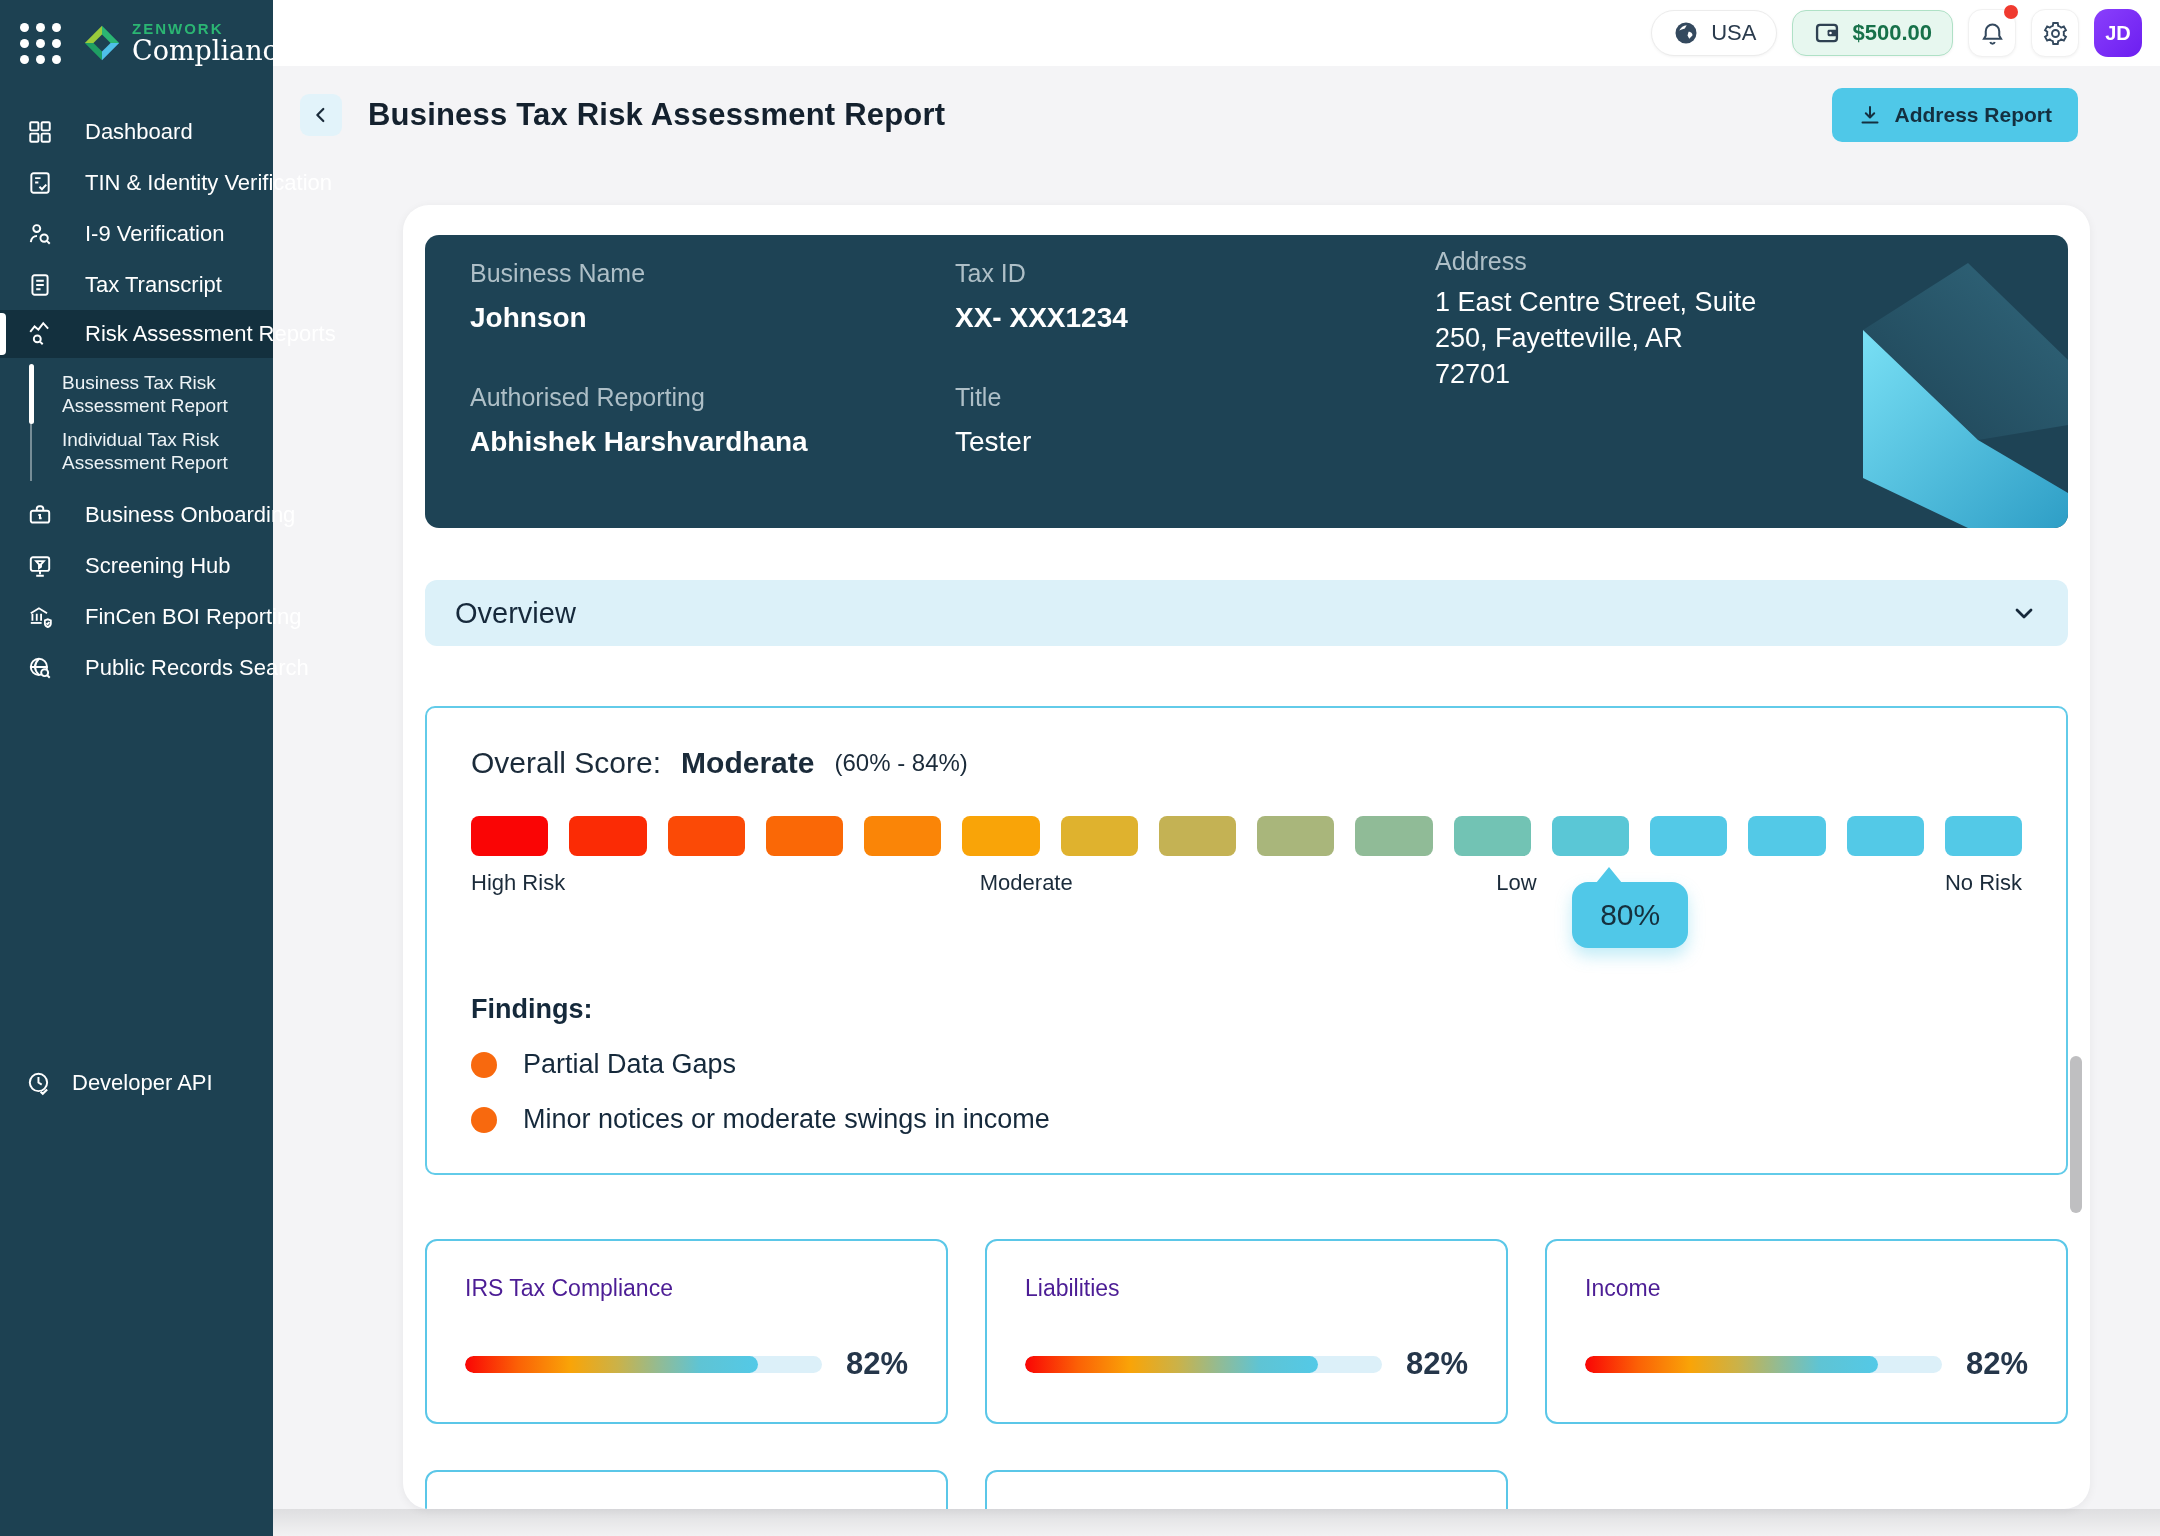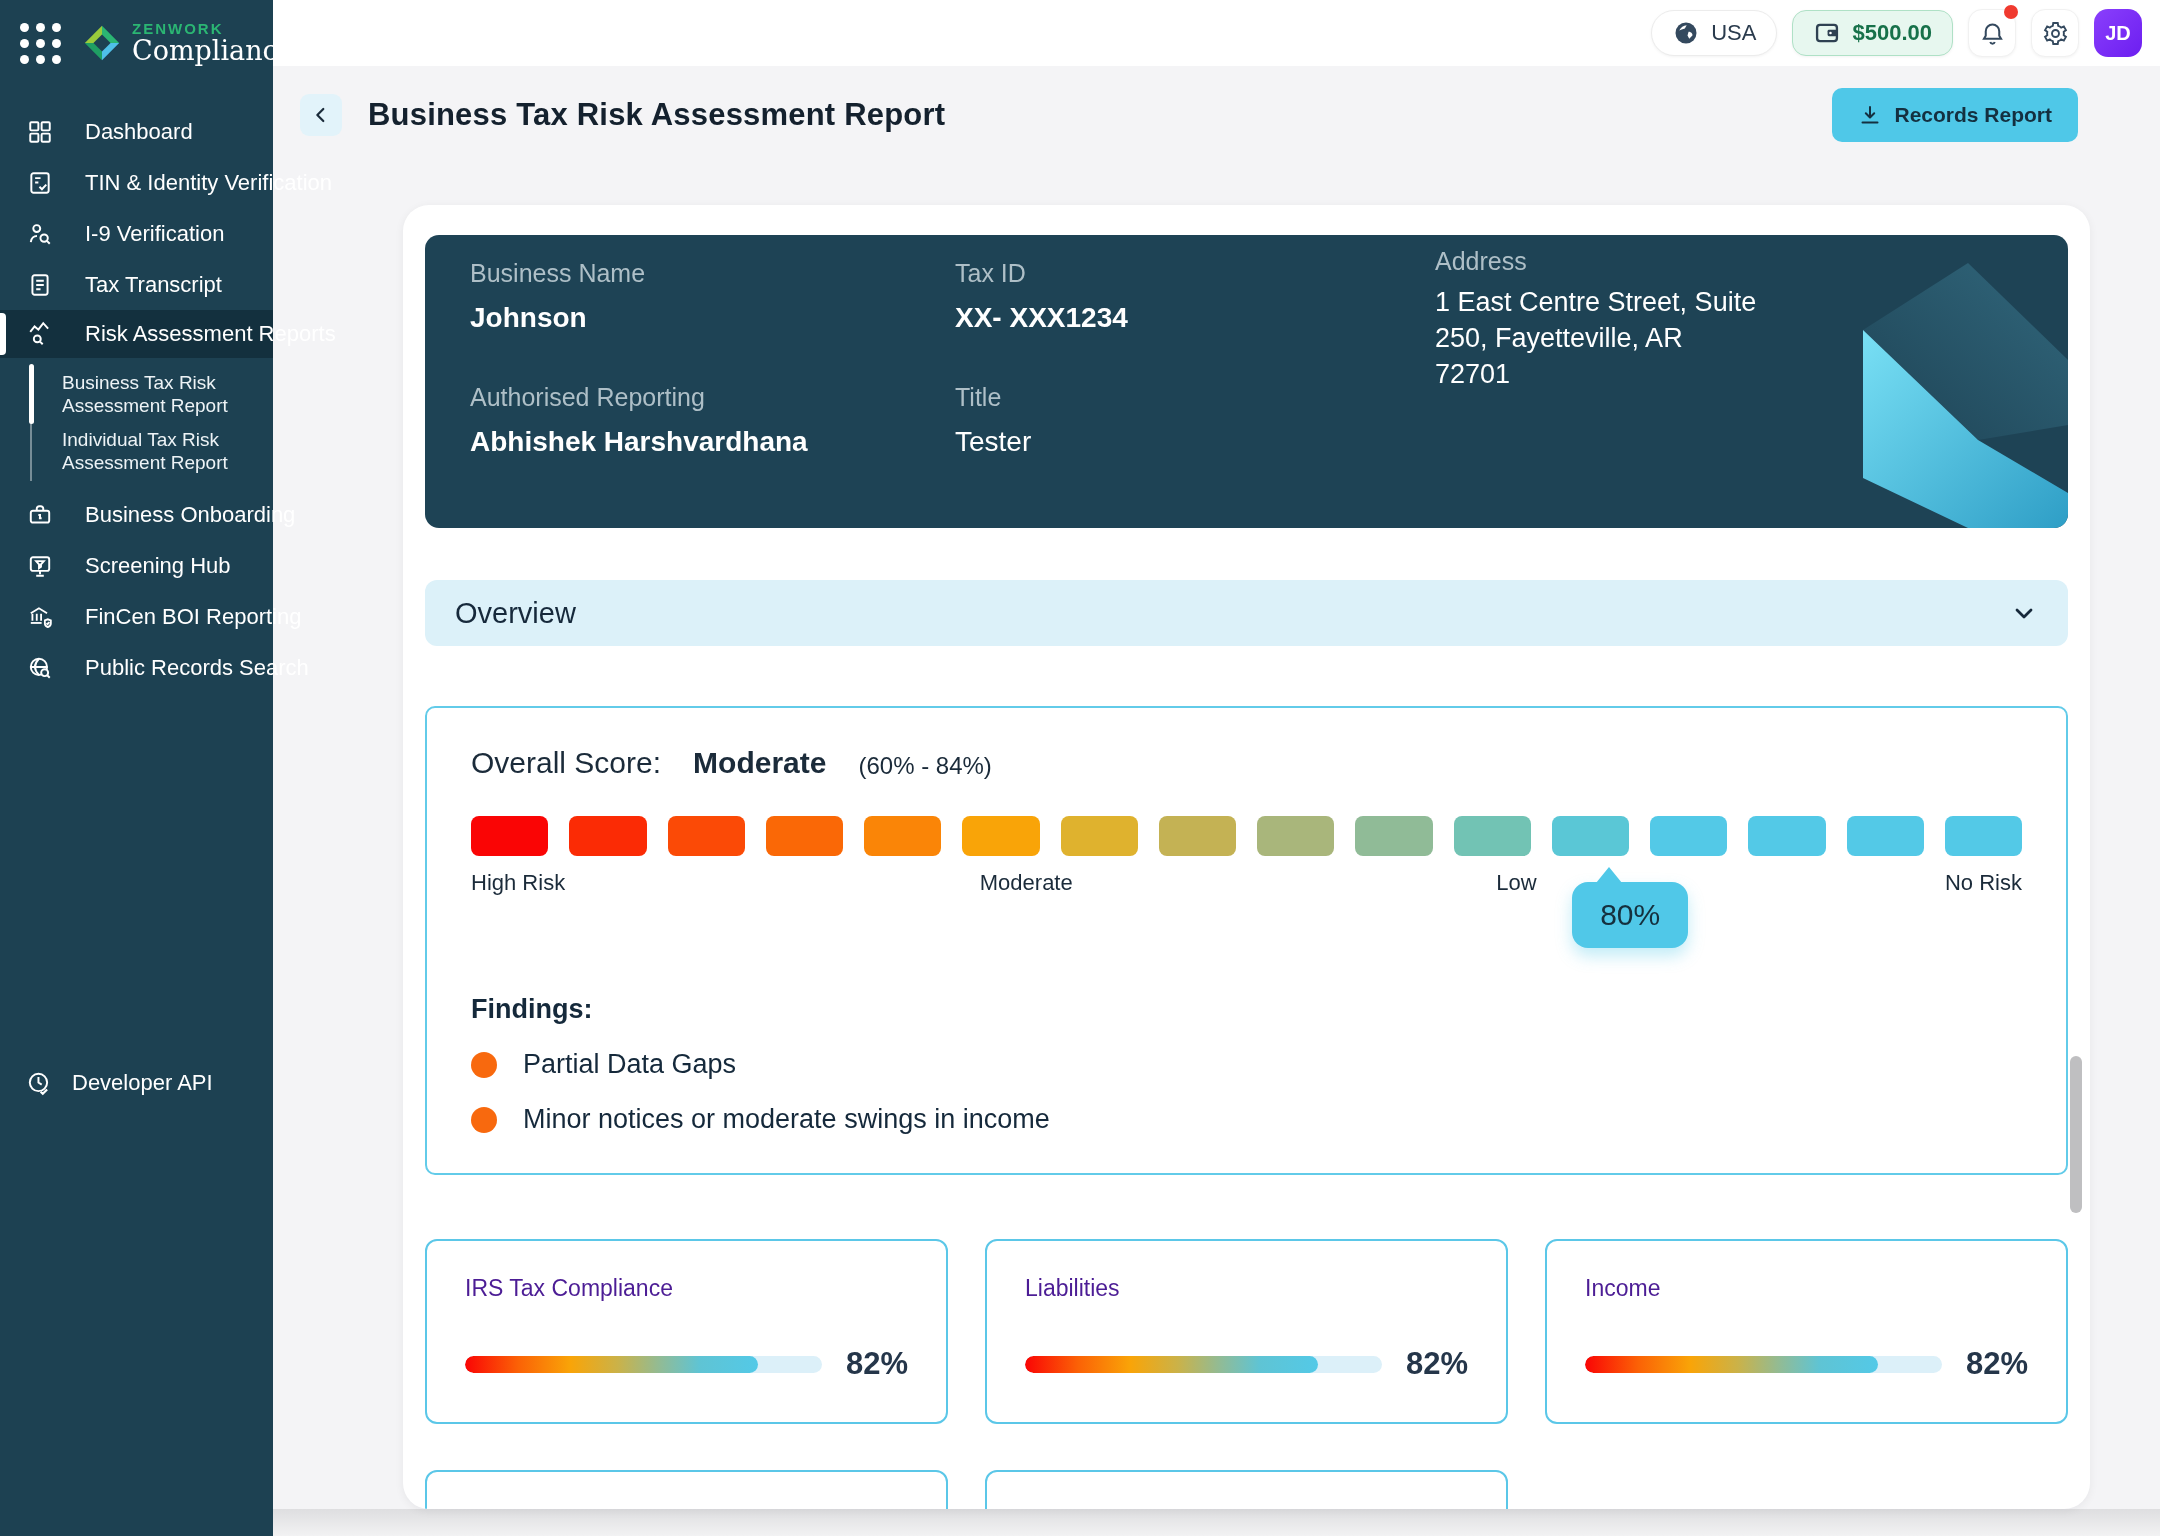--- a/index.html
+++ b/index.html
@@ -128,21 +128,21 @@
     margin-top:52px; height:66px; background:#DCF1F9; border-radius:12px;
     display:flex; align-items:center; justify-content:space-between; padding:0 30px;
     font-size:29px; color:#16293B; cursor:pointer;
   }
 
   
   .score-card {
     margin-top:60px; min-height:424px; border:2px solid #62CBE9; border-radius:10px;
     padding:38px 44px; background:#fff;
   }
-  .score-head { display:flex; align-items:flex-end; gap:32px; font-size:30px; color:#1B2B3A; }
+  .score-head { display:flex; align-items:center; gap:20px; font-size:30px; color:#1B2B3A; }
   .score-level { font-weight:800; }
   .score-range { font-size:24px; }
 
   .scale-wrap { position:relative; margin-top:36px; }
   .segments { display:flex; gap:21px; }
   .seg { flex:1; height:40px; border-radius:8px; }
   .scale-labels { position:relative; height:32px; margin-top:10px; font-size:22px; color:#1B2B3A; }
   .scale-labels span { position:absolute; top:4px; white-space:nowrap; }
   .sl-high { left:0; }
   .sl-moderate { left:35.8%; transform:translateX(-50%); }
@@ -393,21 +393,21 @@
     </span>
   </div>
   <h1 class="page-title">Business Tax Risk Assessment Report</h1>
   <button class="download-btn">
     <span>
       <svg width="24" height="24" viewBox="0 0 24 24" fill="none" stroke="#143040" stroke-width="2" stroke-linecap="round" stroke-linejoin="round">
         <path d="M12 4v10M7.8 10.2L12 14.5l4.2-4.3"></path>
           <path d="M4.5 19.5h15"></path>
       </svg>
     </span>
-    <span>Records Report</span>
+    <span>Address Report</span>
   </button>
 </div>
 
 <div class="bottom-strip"></div>
 
 <main class="main-card">
 
   <section class="biz-card">
     <div class="biz-field pos-c1r1">
       <div class="f-label">Business Name</div>

